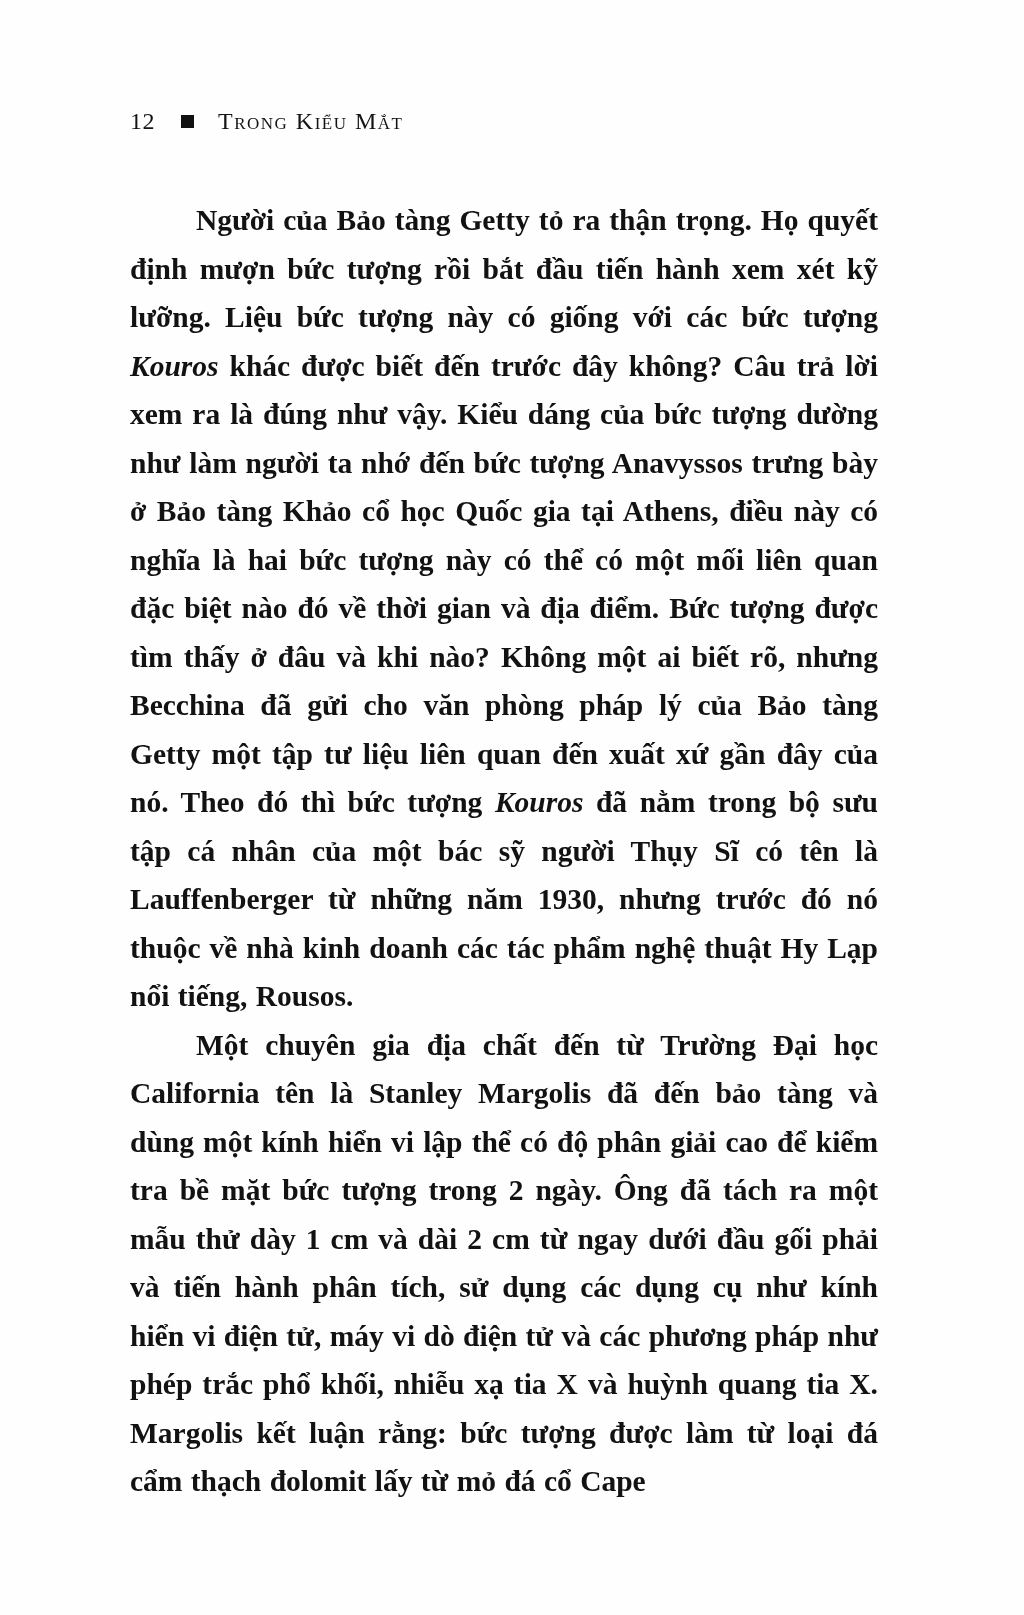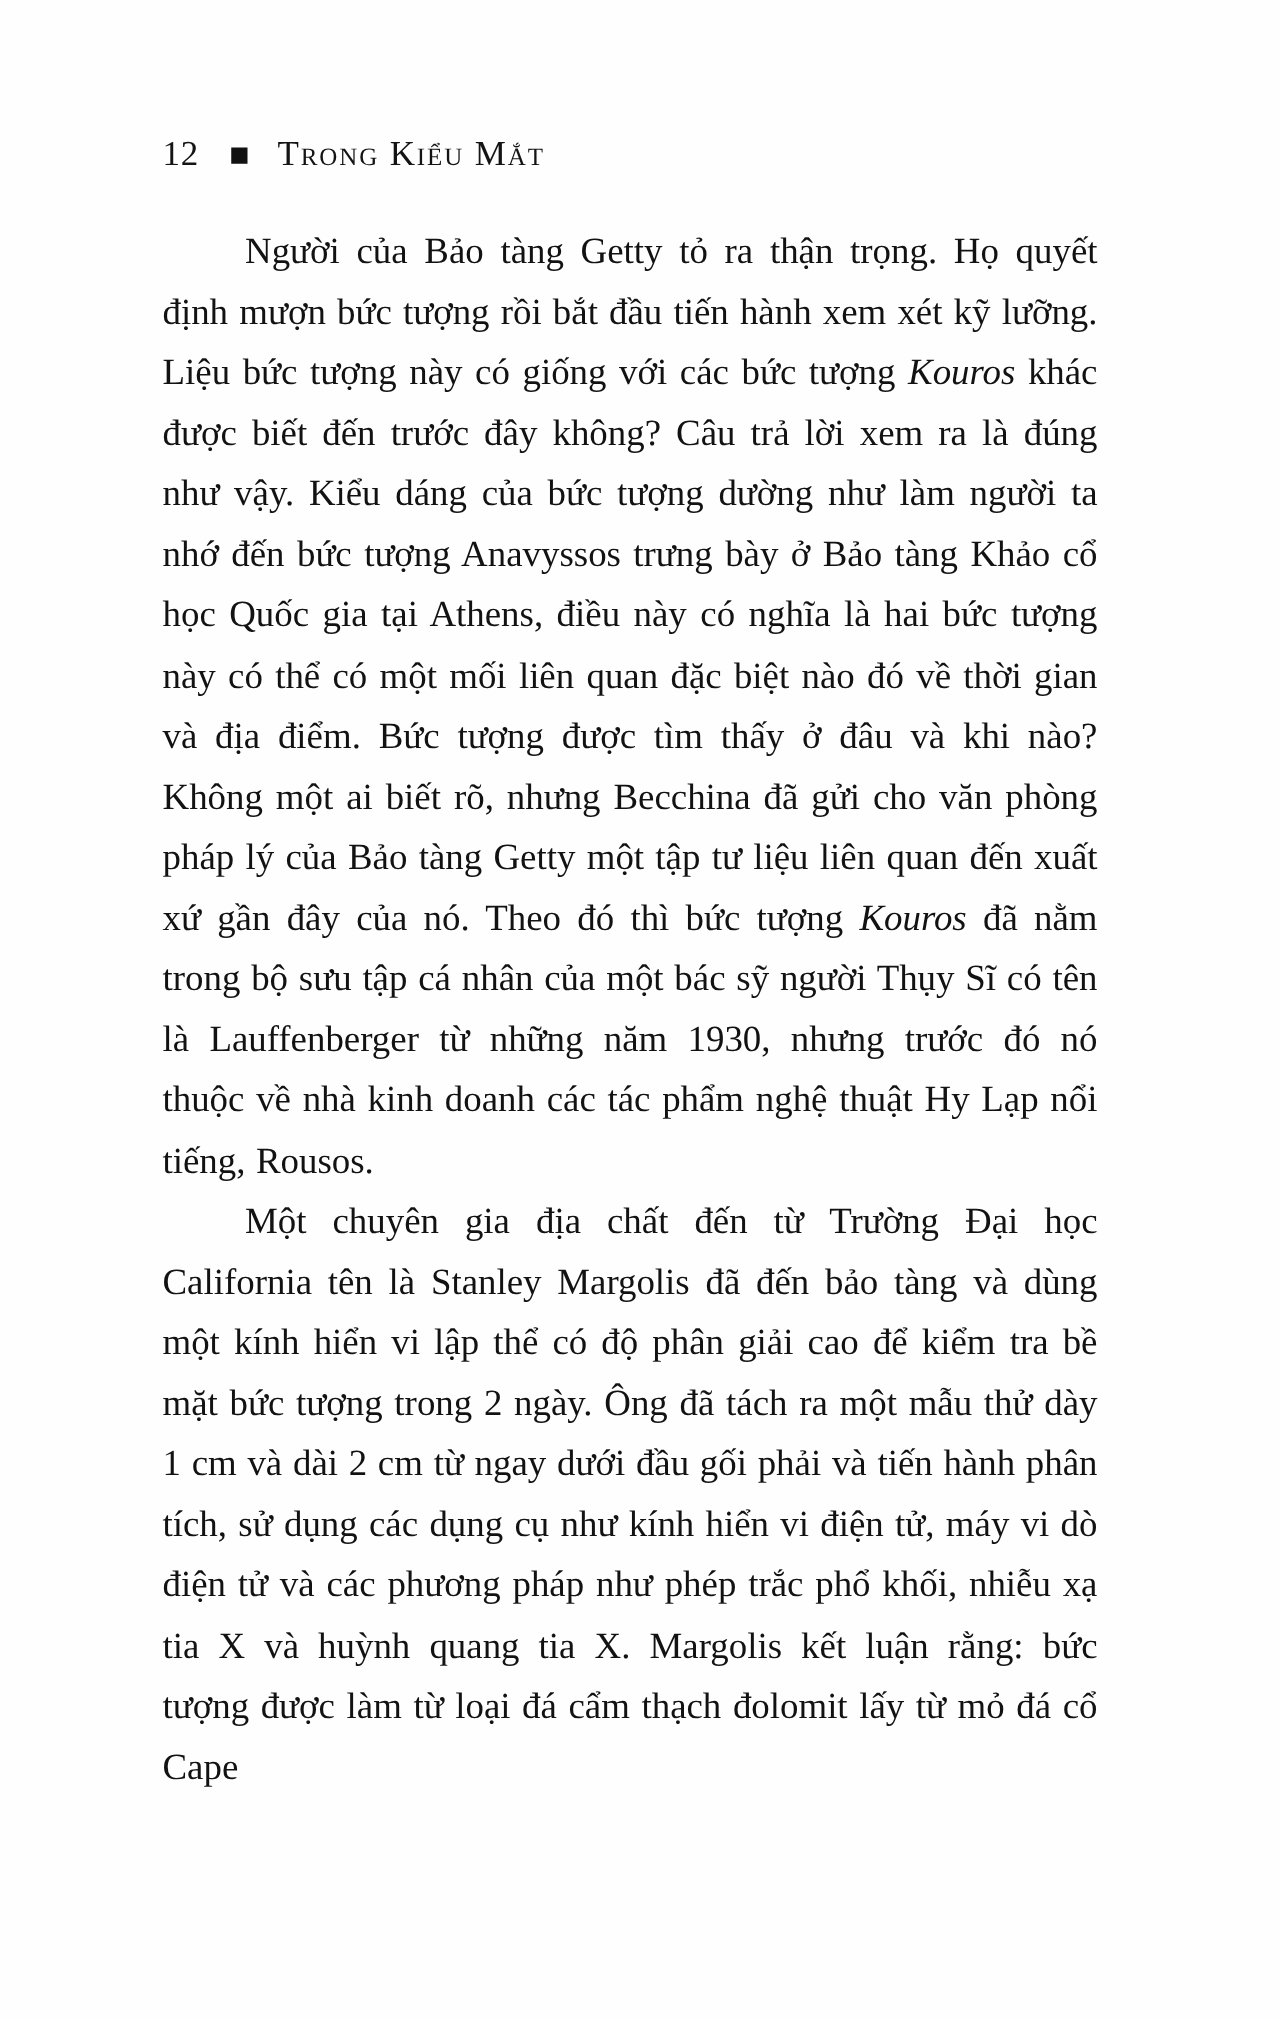--- a/index.html
+++ b/index.html
@@ -16,41 +16,42 @@
     color: #121212;
     font-family: "Liberation Serif", "DejaVu Serif", serif;
     overflow: hidden;
     box-sizing: border-box;
     padding: 108px 146px 0 130px;
   }
   .page-header {
     display: flex;
     align-items: center;
     gap: 0;
-    font-size: 28px;
+    font-size: 24px;
     color: #141414;
     white-space: nowrap;
   }
   .page-number {
     letter-spacing: 0.5px;
   }
   .square-bullet-icon {
     display: inline-block;
     width: 13px;
     height: 13px;
     background: #111111;
     margin: 0 24px 0 26px;
     flex: 0 0 auto;
   }
   .running-title {
     font-variant: small-caps;
     letter-spacing: 1.5px;
   }
   .body-text {
-    margin-top: 37px;
+    margin-top: 61px;
+    font-weight: bold;
   }
   .para {
     margin: 0;
     font-size: 29.5px;
     line-height: 48.5px;
     text-align: justify;
     text-indent: 66px;
     word-spacing: 1px;
     color: #121212;
   }

